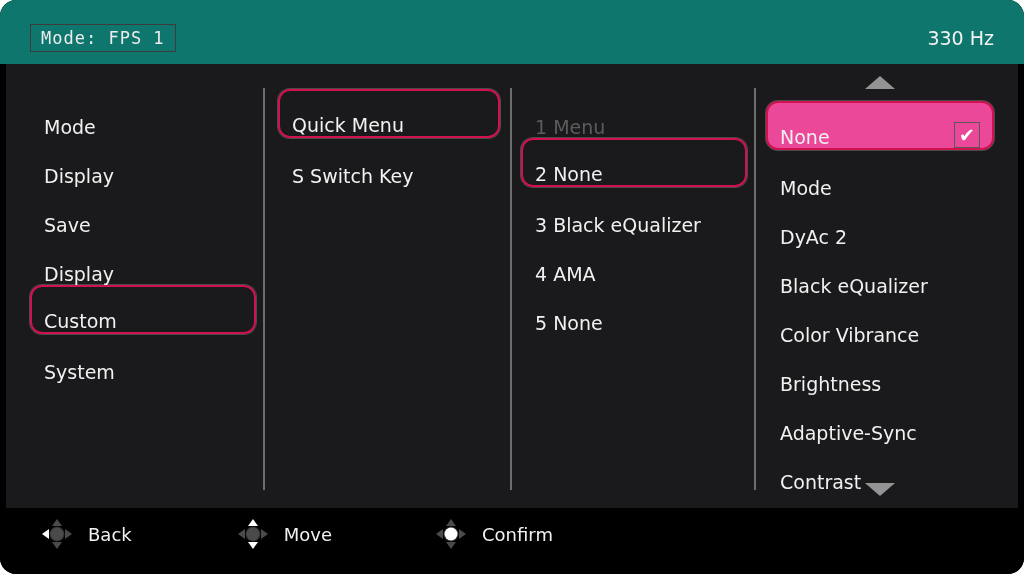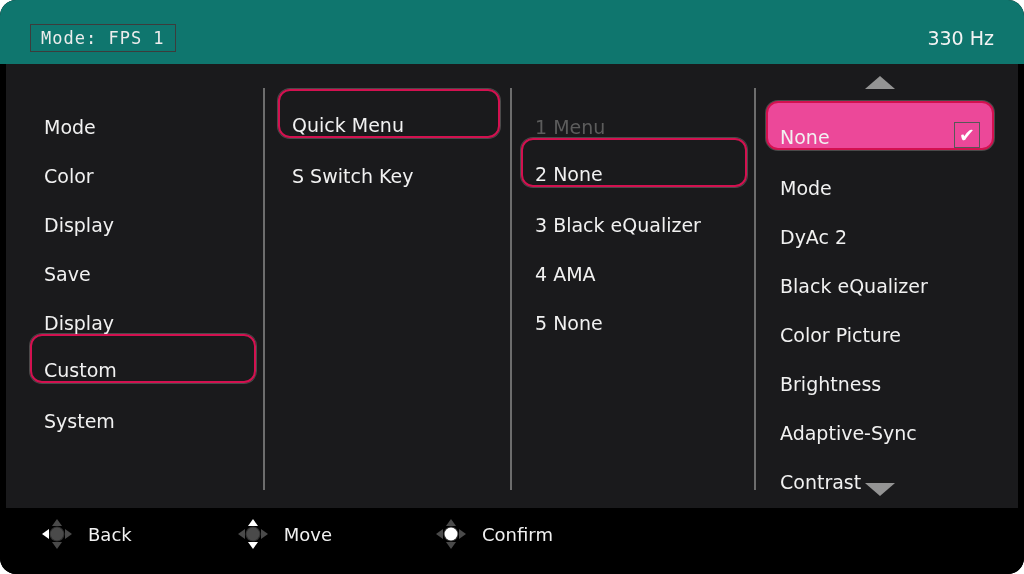--- a/index.html
+++ b/index.html
@@ -97,23 +97,20 @@
     <span class="hz">330 Hz</span>
   </div>
 
   <div class="panel"></div>
 
   <div class="col col1">
     <div class="item">
         <span>Mode</span>
       </div>
     <div class="item">
-        <span>Color</span>
-      </div>
-    <div class="item">
         <span>Display</span>
       </div>
     <div class="item">
         <span>Save</span>
       </div>
     <div class="item">
         <span>Display</span>
       </div>
     <div class="item hl">
         <span>Custom</span>
@@ -165,21 +162,21 @@
     <div class="item">
         <span>Mode</span>
       </div>
     <div class="item">
         <span>DyAc 2</span>
       </div>
     <div class="item">
         <span>Black eQualizer</span>
       </div>
     <div class="item">
-        <span>Color Picture</span>
+        <span>Color Vibrance</span>
       </div>
     <div class="item">
         <span>Brightness</span>
       </div>
     <div class="item">
         <span>Adaptive-Sync</span>
       </div>
     <div class="item">
         <span>Contrast</span>
       </div>

